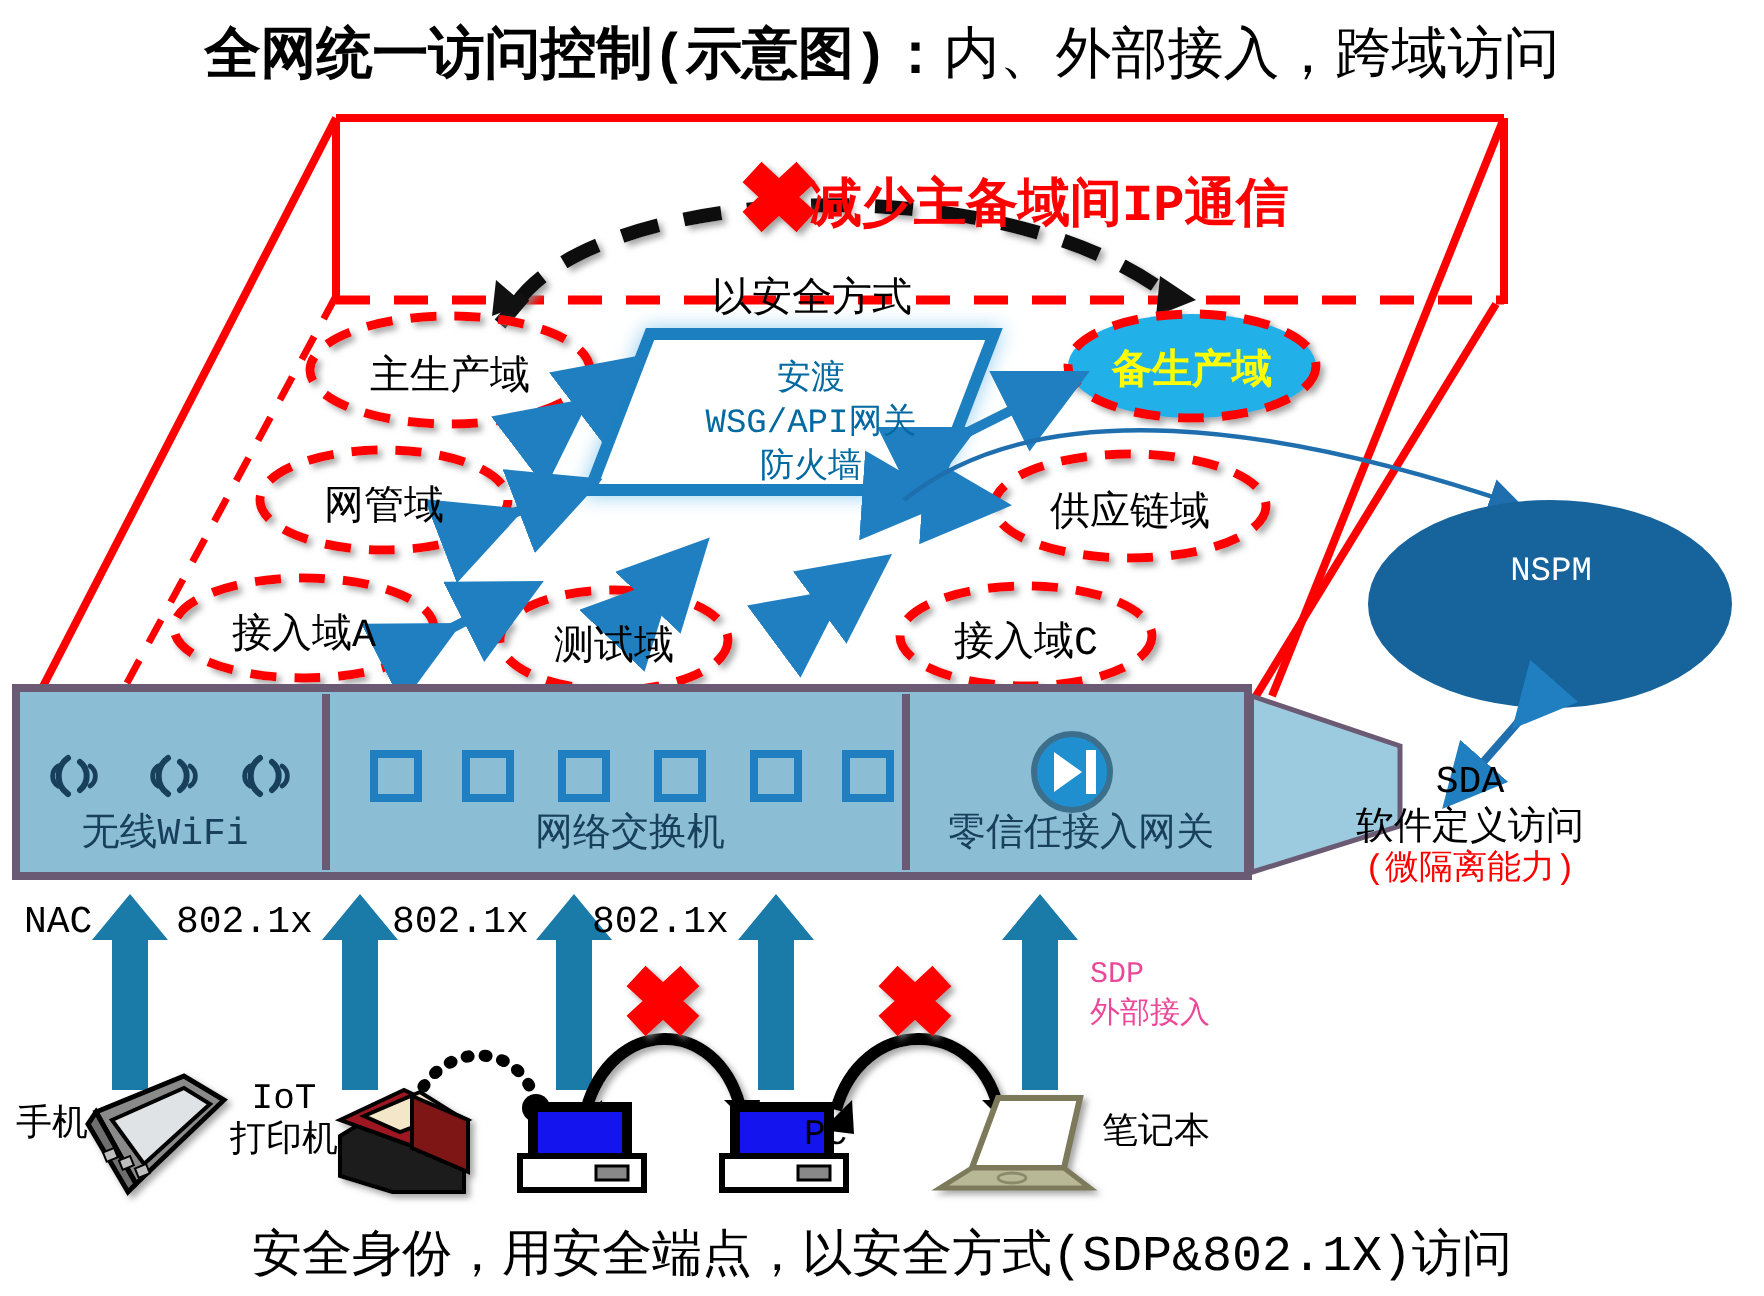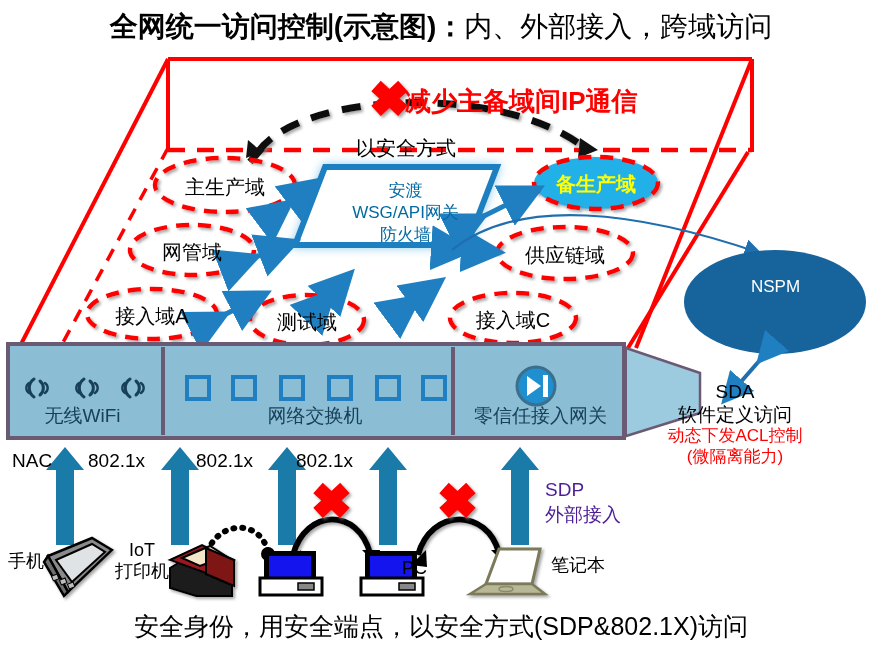--- a/index.html
+++ b/index.html
@@ -1,18 +1,18 @@
 <!DOCTYPE html>
 <html><head>
 <meta charset="utf-8">
 <style>
   html,body{margin:0;padding:0;background:#ffffff;}
   body{width:882px;height:648px;position:relative;overflow:hidden;
        font-family:"Liberation Sans","DejaVu Sans",sans-serif;}
-  #stage{position:absolute;left:0;top:0;width:882px;height:548px;}
+  #stage{position:absolute;left:0;top:0;width:882px;height:548px;font-family:Liberation Mono, monospace;}
   svg.layer{position:absolute;left:0;top:0;width:882px;height:648px;}
   .txt{position:absolute;white-space:nowrap;}
 
   
   #title{left:0;top:8px;width:882px;text-align:center;font-size:28px;font-weight:bold;color:#000;}
   #title .t1{font-weight:bold;}
   #title .t2{font-weight:normal;}
 
   
   #caption{left:0;top:610px;width:882px;text-align:center;font-size:25px;color:#000;}
@@ -45,21 +45,21 @@
   #wifiLbl{left:20px;top:403px;width:125px;}
   #swLbl{left:180px;top:403px;width:270px;}
   #ztLbl{left:458px;top:403px;width:165px;}
 
   
   .proto{font-size:19px;color:#000;}
   #nacL{left:12px;top:450px;}
   #p1{left:88px;top:450px;}
   #p2{left:196px;top:450px;}
   #p3{left:296px;top:450px;}
-  #sdpBlk{left:545px;top:478px;font-size:19px;color:#4c1d95;line-height:1.3;}
+  #sdpBlk{left:545px;top:478px;font-size:15px;color:#ec4899;line-height:1.3;}
 
   
   .devlbl{font-size:18px;color:#000;}
   #dl-phone{left:8px;top:549px;}
   #dl-iot{left:113px;top:540px;line-height:1.15;text-align:center;width:58px;}
   #dl-pc{left:402px;top:558px;}
   #dl-nb{left:551px;top:553px;}
 </style>
 </head>
 <body>
@@ -293,21 +293,20 @@
   <div class="txt domlbl" style="left:497px;top:242px;width:136px;">供应链域</div>
   <div class="txt domlbl bak" style="left:534px;top:171px;width:124px;">备生产域</div>
 
   <div class="txt" id="nspm">
     <div class="l1">NSPM</div>
   </div>
 
   <div class="txt" id="sdaBlk">
     <div class="b">SDA</div>
     <div class="b">软件定义访问</div>
-    <div class="r">动态下发ACL控制</div>
     <div class="r">(微隔离能力)</div>
   </div>
 
   <div class="txt barLbl" id="wifiLbl">无线WiFi</div>
   <div class="txt barLbl" id="swLbl">网络交换机</div>
   <div class="txt barLbl" id="ztLbl">零信任接入网关</div>
 
   <div class="txt proto" id="nacL">NAC</div>
   <div class="txt proto" id="p1">802.1x</div>
   <div class="txt proto" id="p2">802.1x</div>

